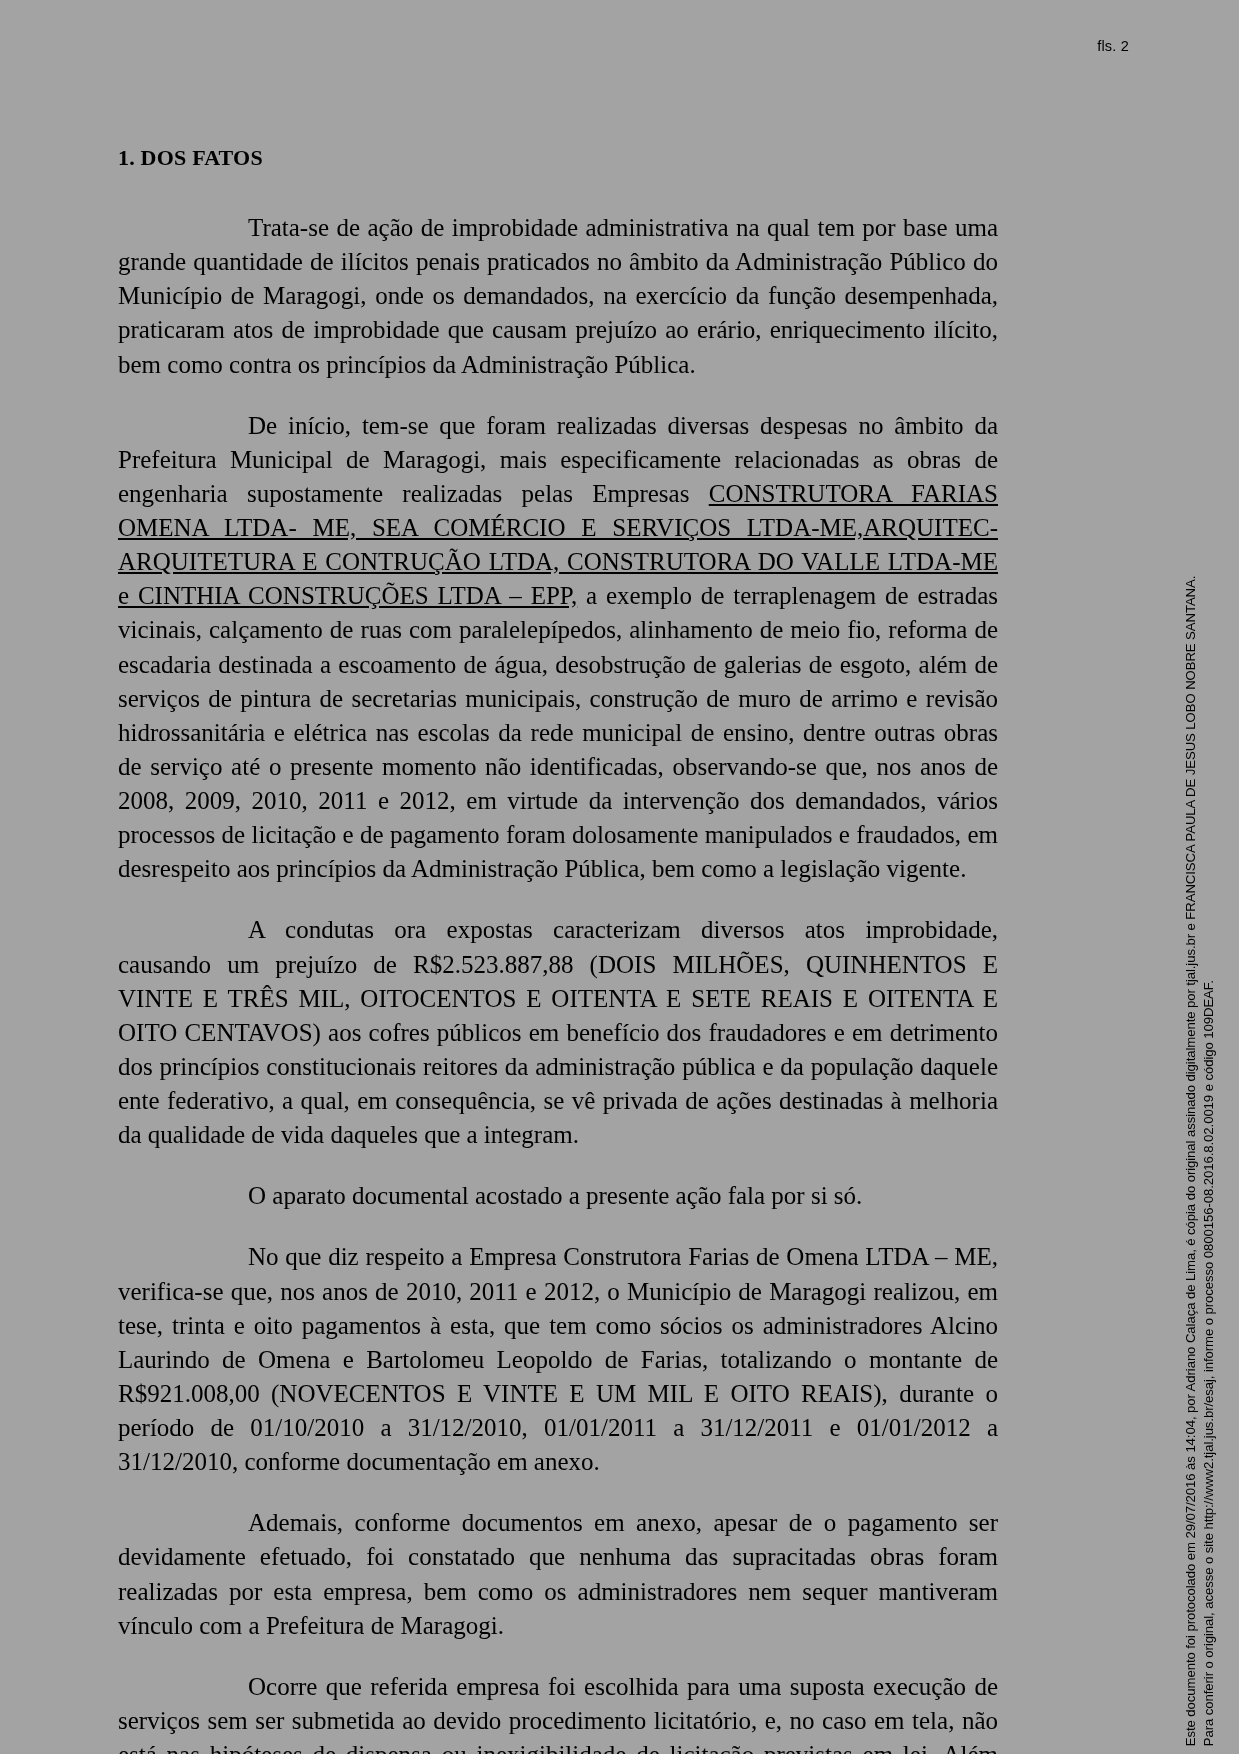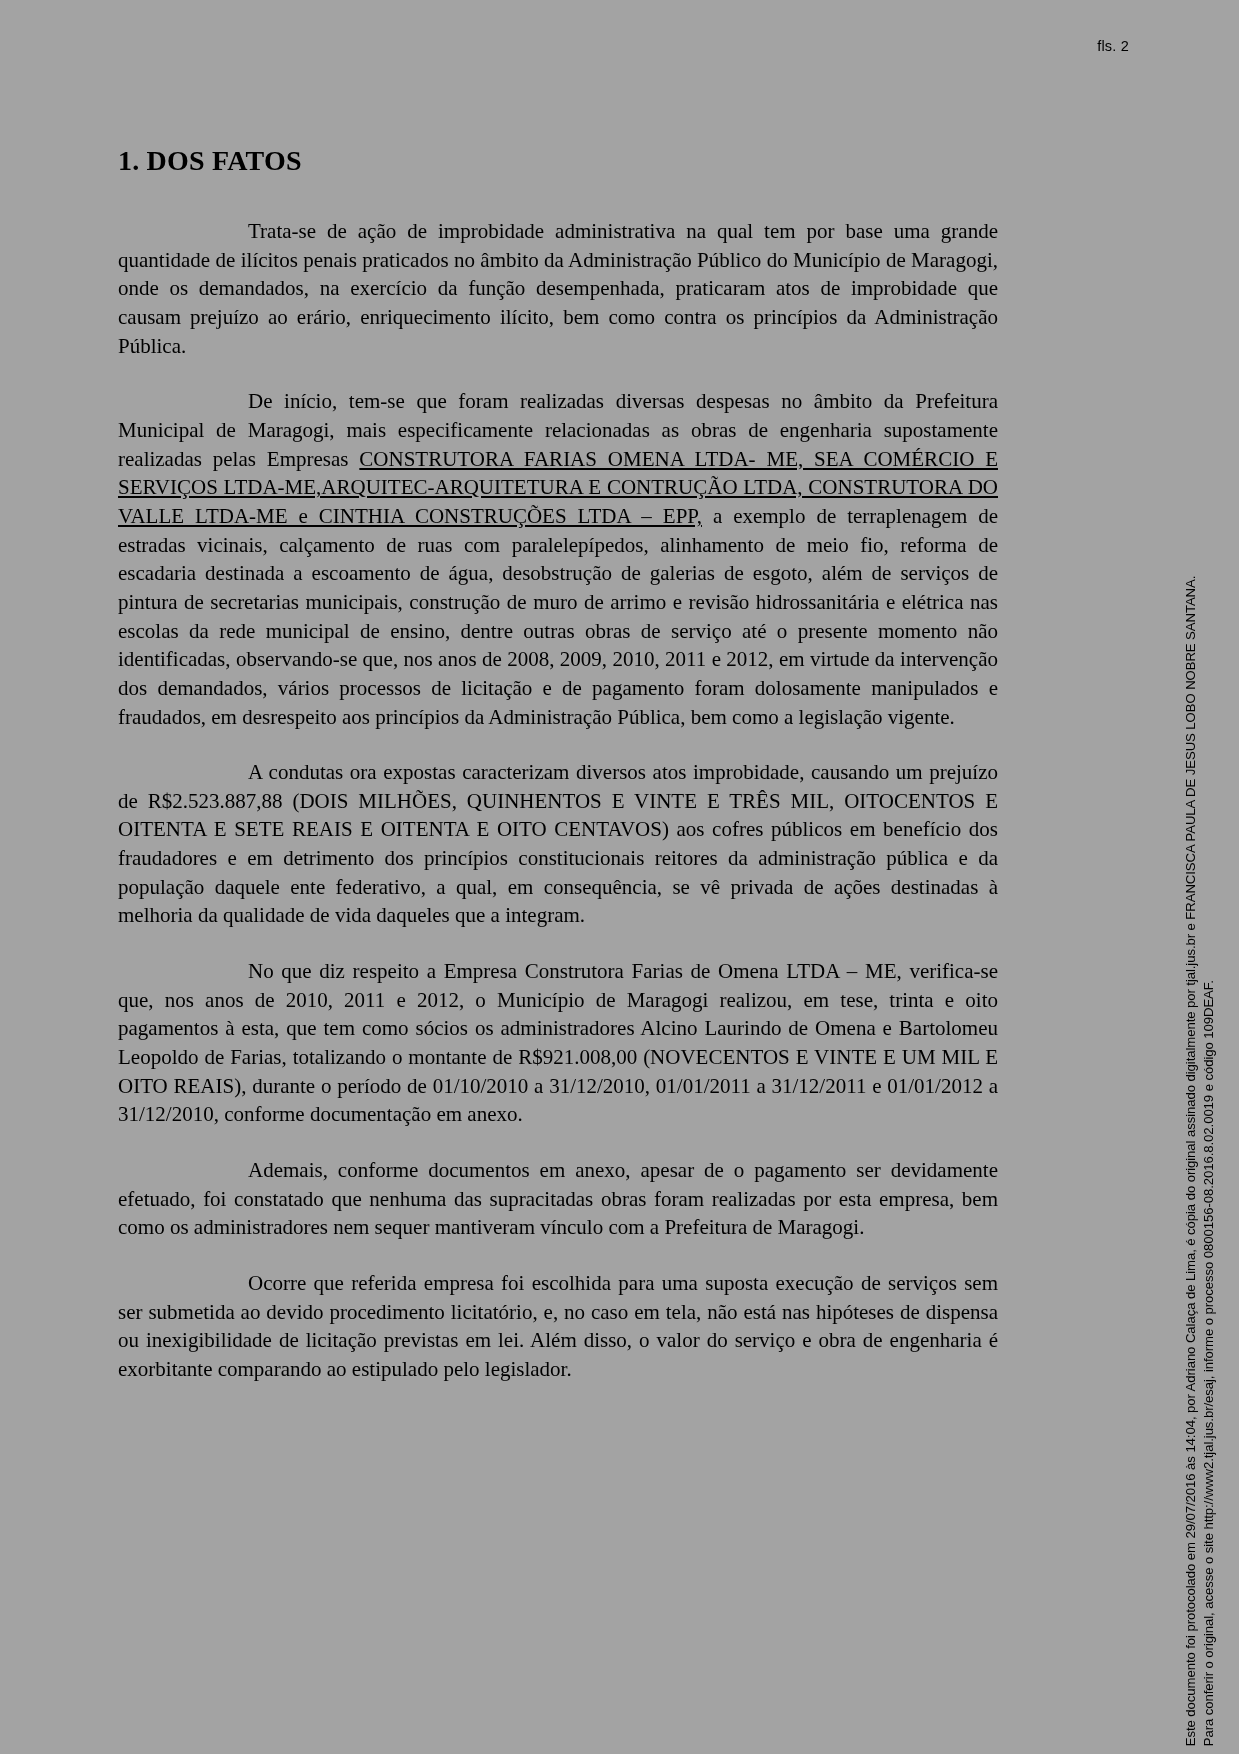--- a/index.html
+++ b/index.html
@@ -32,28 +32,28 @@
 
   
   .doc-body {
     position: absolute;
     left: 118px;
     top: 145px;
     width: 880px;
   }
 
   .section-heading {
-    font-size: 28px;
+    font-size: 22px;
     font-weight: bold;
     letter-spacing: 0.2px;
     margin: 0 0 40px 0;
   }
 
   p.para {
-    font-size: 21px;
+    font-size: 25px;
     line-height: 1.365;
     text-align: justify;
     text-justify: inter-word;
     margin: 0 0 27px 0;
     text-indent: 130px;
     hyphens: none;
   }
   p.para:last-child { margin-bottom: 0; }
 
   p.para .u {
@@ -94,20 +94,21 @@
   <div class="doc-body">
 
     <h1 class="section-heading">1. DOS FATOS</h1>
 
     <p class="para">Trata-se de ação de improbidade administrativa na qual tem por base uma grande quantidade de ilícitos penais praticados no âmbito da Administração Público do Município de Maragogi, onde os demandados, na exercício da função desempenhada, praticaram  atos de improbidade que causam prejuízo ao erário, enriquecimento ilícito, bem como contra os princípios da Administração Pública.</p>
 
     <p class="para"><span>De início, tem-se que foram realizadas diversas despesas no âmbito da Prefeitura Municipal de Maragogi, mais especificamente relacionadas as obras de engenharia supostamente realizadas pelas Empresas </span><span class="u">CONSTRUTORA FARIAS OMENA LTDA- ME, SEA COMÉRCIO E SERVIÇOS LTDA-ME,ARQUITEC-ARQUITETURA E CONTRUÇÃO LTDA, CONSTRUTORA DO VALLE LTDA-ME e CINTHIA CONSTRUÇÕES LTDA – EPP,</span><span> a exemplo de terraplenagem de estradas vicinais, calçamento de ruas com paralelepípedos, alinhamento de meio fio, reforma de escadaria destinada a escoamento de água, desobstrução de galerias de esgoto, além de serviços de pintura de secretarias municipais, construção de muro de arrimo e revisão hidrossanitária e elétrica nas escolas da rede municipal de ensino, dentre outras obras de serviço até o presente momento não identificadas, observando-se que, nos anos de 2008, 2009, 2010, 2011 e 2012, em virtude da intervenção dos demandados, vários processos de licitação e de pagamento foram dolosamente manipulados e fraudados, em desrespeito aos princípios da Administração Pública, bem como a legislação vigente.</span></p>
 
     <p class="para">A condutas ora expostas caracterizam diversos atos improbidade, causando um prejuízo de R$2.523.887,88 (DOIS MILHÕES, QUINHENTOS E VINTE E TRÊS MIL, OITOCENTOS E OITENTA E SETE REAIS E OITENTA E OITO CENTAVOS) aos cofres públicos em benefício dos fraudadores e em detrimento dos princípios constitucionais reitores da administração pública e da população daquele ente federativo, a qual, em consequência, se vê privada de ações destinadas à melhoria da qualidade de vida daqueles que a integram.</p>
 
+    <p class="para">O aparato documental acostado a presente ação fala por si só.</p>
 
     <p class="para">No que diz respeito a Empresa Construtora Farias de Omena LTDA – ME, verifica-se que, nos anos de 2010, 2011 e 2012, o Município de Maragogi realizou, em tese, trinta e oito pagamentos à esta, que tem como sócios os administradores Alcino Laurindo de Omena e Bartolomeu Leopoldo de Farias, totalizando o montante de R$921.008,00 (NOVECENTOS E VINTE E UM MIL E OITO REAIS), durante o período de 01/10/2010 a 31/12/2010, 01/01/2011 a 31/12/2011 e 01/01/2012 a 31/12/2010, conforme documentação em anexo.</p>
 
     <p class="para">Ademais, conforme documentos em anexo, apesar de o pagamento ser devidamente efetuado, foi constatado que nenhuma das supracitadas obras foram realizadas por esta empresa, bem como os administradores nem sequer mantiveram vínculo com a Prefeitura de Maragogi.</p>
 
     <p class="para">Ocorre que referida empresa foi escolhida para uma suposta execução de serviços sem ser submetida ao devido procedimento licitatório, e, no caso em tela, não está nas hipóteses de dispensa ou inexigibilidade de licitação previstas em lei. Além disso, o valor do serviço e obra de engenharia é exorbitante comparando ao estipulado pelo legislador.</p>
 
   </div>
 
   <div class="sig-strip">

